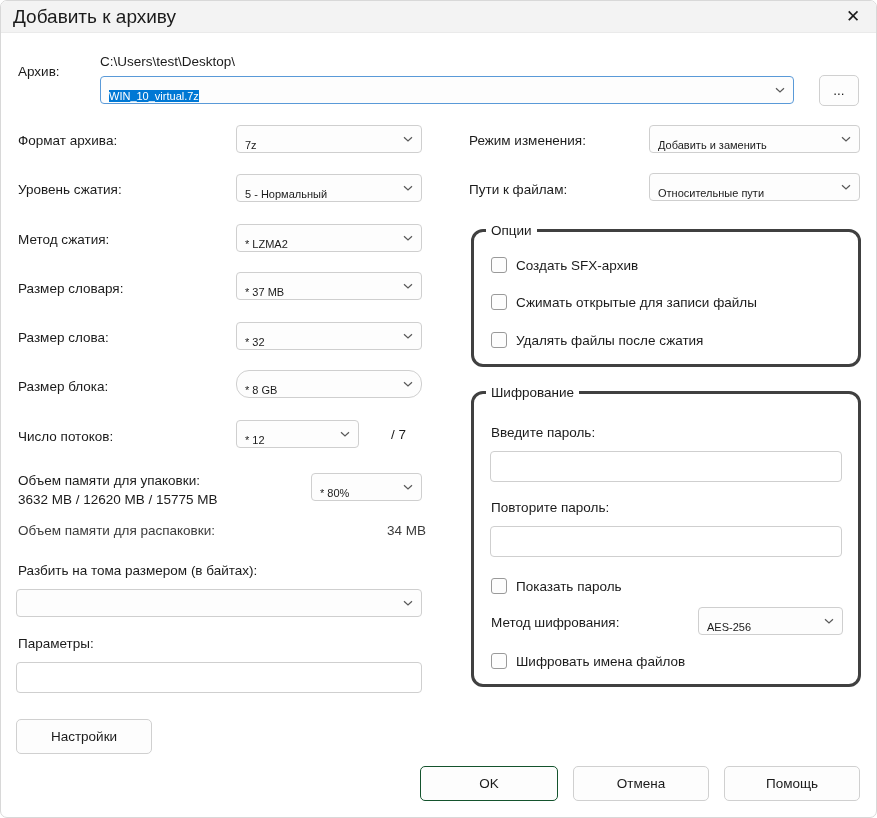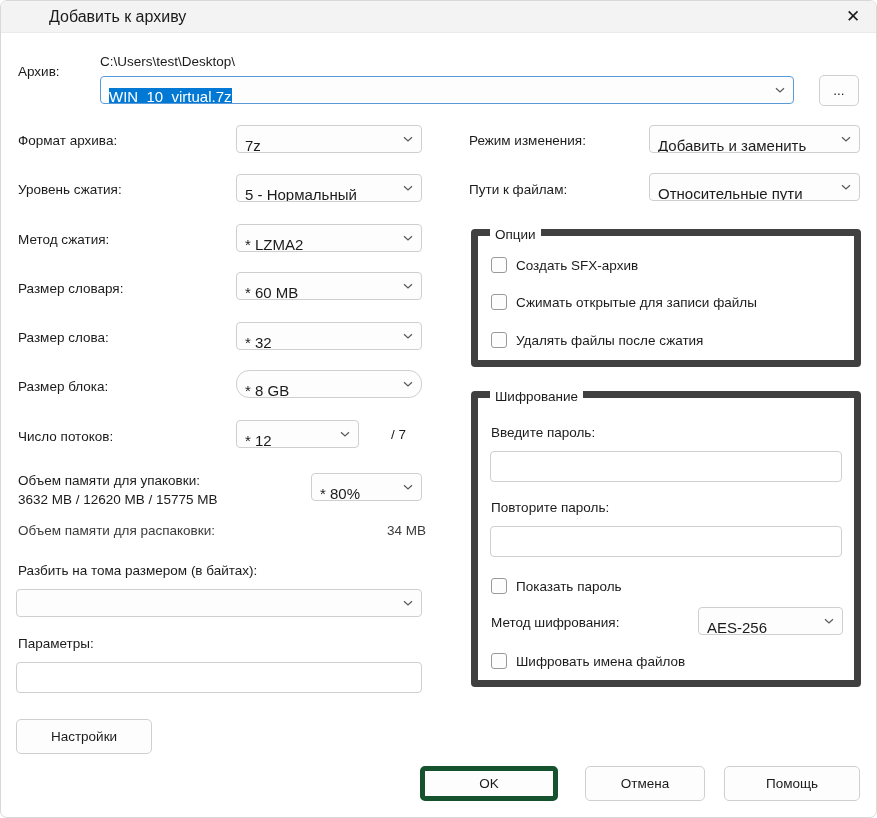--- a/index.html
+++ b/index.html
@@ -24,44 +24,43 @@
   .titlebar {
     height: 32px;
     display: flex;
     align-items: center;
     justify-content: space-between;
     background: #f3f3f3;
     border-bottom: 1px solid #eaeaea;
     padding-left: 12px;
   }
   .title-text {
-    font-size: 16px;
-    color: #1b1b1b;
-    margin-left: 36px;
+    font-size: 19px;
+    color: #1b1b1b;
   }
   .close-btn {
     width: 46px; height: 31px;
     display: flex; align-items: center; justify-content: center;
     font-size: 17px; color: #1b1b1b;
     cursor: default;
   }
 
   
   .lbl { font-size: 13.5px; color: #1b1b1b; }
 
   .combo {
     position: relative;
     height: 28px;
     background: #fdfdfd;
     border: 1px solid #cfcfcf;
     border-radius: 4px;
     display: flex;
     align-items: center;
     padding: 12px 26px 0 8px;
-    font-size: 15px;
+    font-size: 11px;
     color: #1b1b1b;
     white-space: nowrap;
     overflow: hidden;
   }
   .combo .chev {
     position: absolute;
     right: 8px; top: 50%;
     transform: translateY(-50%);
     width: 10px; height: 10px;
     pointer-events: none;
@@ -85,28 +84,28 @@
     border: 1px solid #d0d0d0;
     border-radius: 5px;
     display: flex;
     align-items: center;
     justify-content: center;
     font-size: 13.5px;
     color: #1b1b1b;
     cursor: default;
   }
   .btn.default {
-    border: 5px solid #14532d;
+    border: 1px solid #14532d;
     background: #fdfdfd;
   }
 
   .group {
     position: absolute;
-    border: 7px solid #404040;
-    border-radius: 4px;
+    border: 3px solid #404040;
+    border-radius: 12px;
   }
   .group > .group-title {
     position: absolute;
     top: -9px; left: 12px;
     background: #ffffff;
     padding: 0 5px;
     font-size: 13.5px;
     color: #1b1b1b;
   }
 
@@ -184,21 +183,21 @@
     <span>* LZMA2</span>
     <span class="chev">
       <svg width="10" height="10" viewBox="0 0 10 10">
           <path d="M1 3.2 L5 7 L9 3.2" fill="none" stroke="#5a5a5a" stroke-width="1.2"></path>
         </svg>
     </span>
   </div>
 
   <div class="abs lbl" style="left:17px; top:280px;">Размер словаря:</div>
   <div class="abs combo" style="left:235px; top:271px; width:186px;">
-    <span>* 60 MB</span>
+    <span>* 37 MB</span>
     <span class="chev">
       <svg width="10" height="10" viewBox="0 0 10 10">
           <path d="M1 3.2 L5 7 L9 3.2" fill="none" stroke="#5a5a5a" stroke-width="1.2"></path>
         </svg>
     </span>
   </div>
 
   <div class="abs lbl" style="left:17px; top:329px;">Размер слова:</div>
   <div class="abs combo" style="left:235px; top:321px; width:186px;">
     <span>* 32</span>
@@ -325,16 +324,16 @@
         </svg>
     </span>
   </div>
 
   <div class="cb-row" style="left:490px; top:652px;">
     <div class="cb"></div>
     <span class="cb-label">Шифровать имена файлов</span>
   </div>
 
   <div class="abs btn default" style="left:419px; top:765px; width:138px; height:35px;">OK</div>
-  <div class="abs btn" style="left:572px; top:765px; width:120px; height:35px;margin-left:12px;">Отмена</div>
+  <div class="abs btn" style="left:572px; top:765px; width:136px; height:35px;">Отмена</div>
   <div class="abs btn" style="left:723px; top:765px; width:136px; height:35px;">Помощь</div>
 
 </div>
 
 </body></html>

